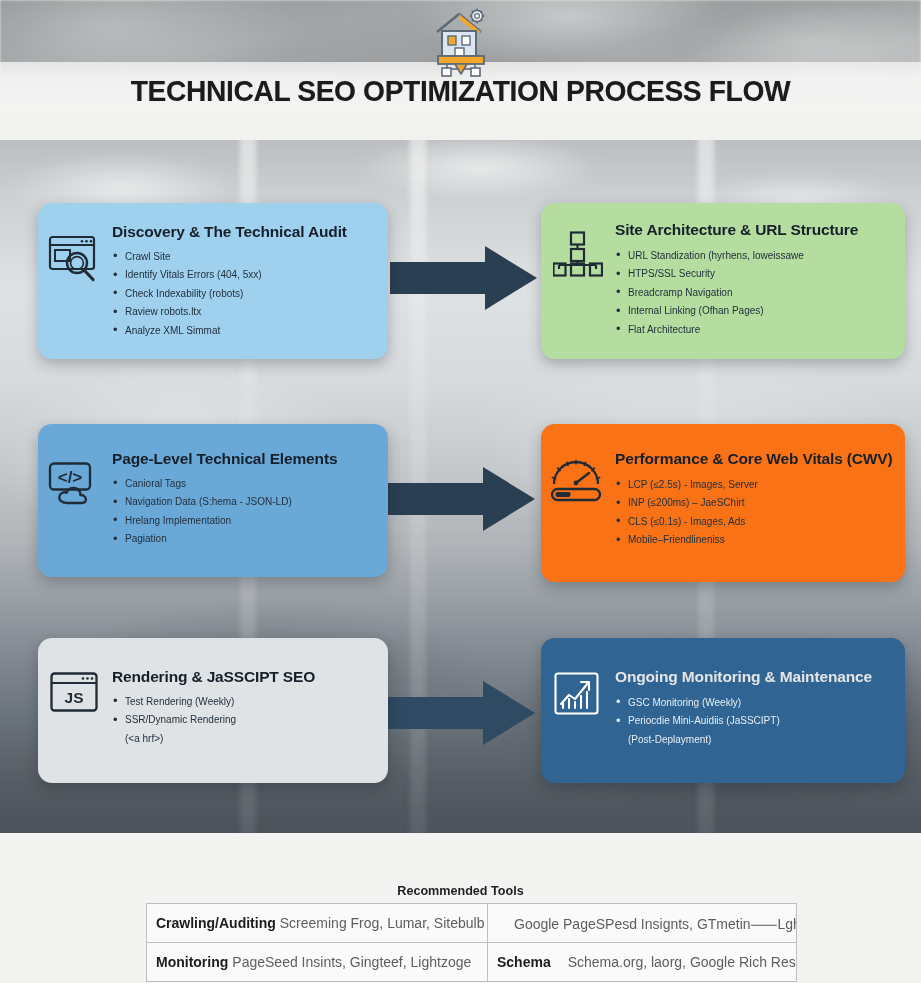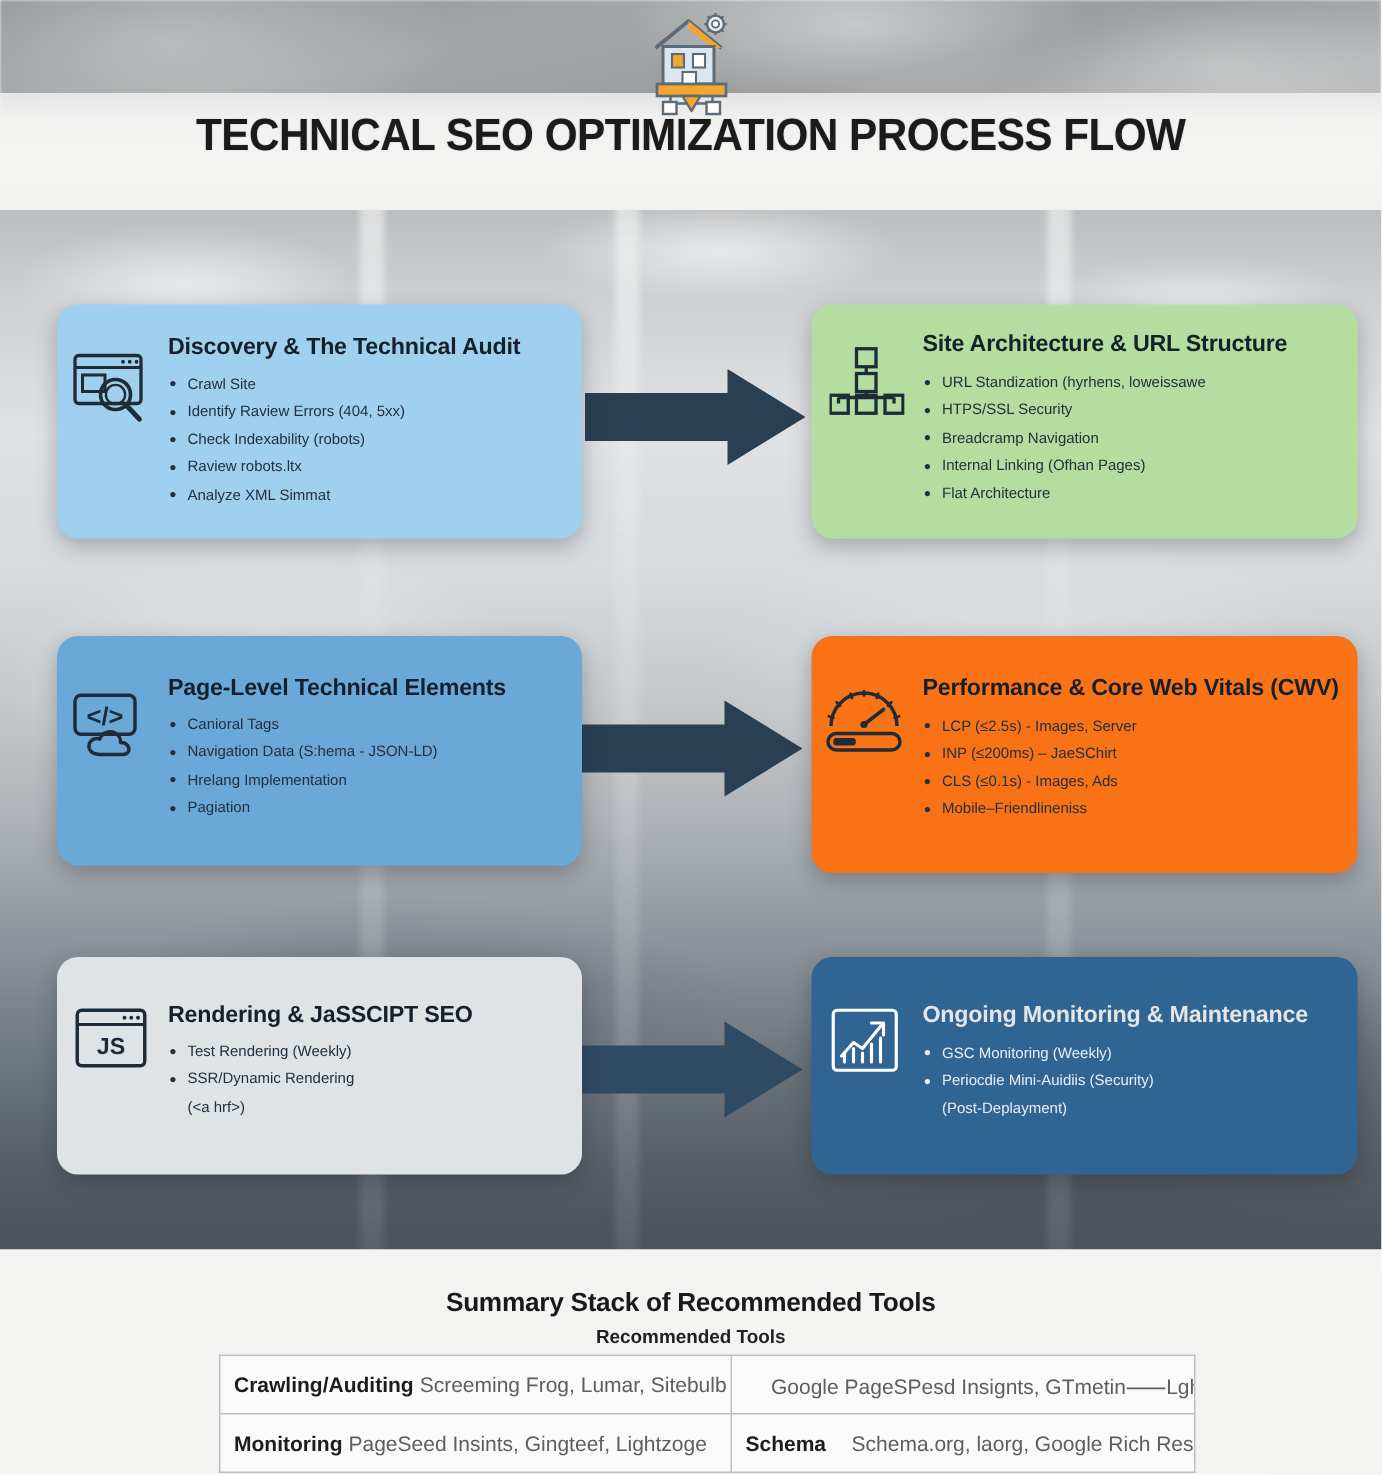--- a/index.html
+++ b/index.html
@@ -321,21 +321,21 @@
           <rect x="7" y="15" width="15" height="11" fill="none" stroke="#1f2b36" stroke-width="2"></rect>
           <circle cx="29" cy="28" r="10" fill="none" stroke="#1f2b36" stroke-width="2.4"></circle>
           <circle cx="29" cy="28" r="6.4" fill="none" stroke="#1f2b36" stroke-width="1.6"></circle>
           <line x1="36.5" y1="35.5" x2="45" y2="44.5" stroke="#1f2b36" stroke-width="3.2" stroke-linecap="round"></line>
         </svg>
       </div>
       <div class="card-body">
         <div class="card-title">Discovery &amp; The Technical Audit</div>
         <ul class="card-list">
           <li>Crawl Site</li>
-          <li>Identify Raview Errors (404, 5xx)</li>
+          <li>Identify Vitals Errors (404, 5xx)</li>
           <li>Check Indexability (robots)</li>
           <li>Raview robots.ltx</li>
           <li>Analyze XML Simmat</li>
         </ul>
       </div>
     </div>
   </div>
 
   <div class="card" id="card-2">
     <div class="card-inner">
@@ -455,29 +455,28 @@
             <line x1="21" y1="36" x2="21" y2="30"></line>
             <line x1="27" y1="36" x2="27" y2="24"></line>
             <line x1="33" y1="36" x2="33" y2="20"></line>
           </g>
         </svg>
       </div>
       <div class="card-body">
         <div class="card-title">Ongoing Monitoring &amp; Maintenance</div>
         <ul class="card-list">
           <li>GSC Monitoring (Weekly)</li>
-          <li>Periocdie Mini-Auidiis (Security)</li>
+          <li>Periocdie Mini-Auidiis (JaSSCIPT)</li>
           <li class="nobullet">(Post-Deplayment)</li>
         </ul>
       </div>
     </div>
   </div>
 
   <div class="footer">
-    <div class="footer-title">Summary Stack of Recommended Tools</div>
     <div class="footer-subtitle">Recommended Tools</div>
 
     <table class="tools-table">
       <tbody>
         <tr>
           <td class="col-a"><span class="k">Crawling/Auditing</span><span>Screeming Frog, Lumar, Sitebulb</span></td>
           <td class="col-b"><span class="k"></span><span>Google PageSPesd Insignts, GTmetin⸺Lghixatonge</span></td>
         </tr>
         <tr>
           <td class="col-a"><span class="k">Monitoring</span><span>PageSeed Insints, Gingteef, Lightzoge</span></td>

